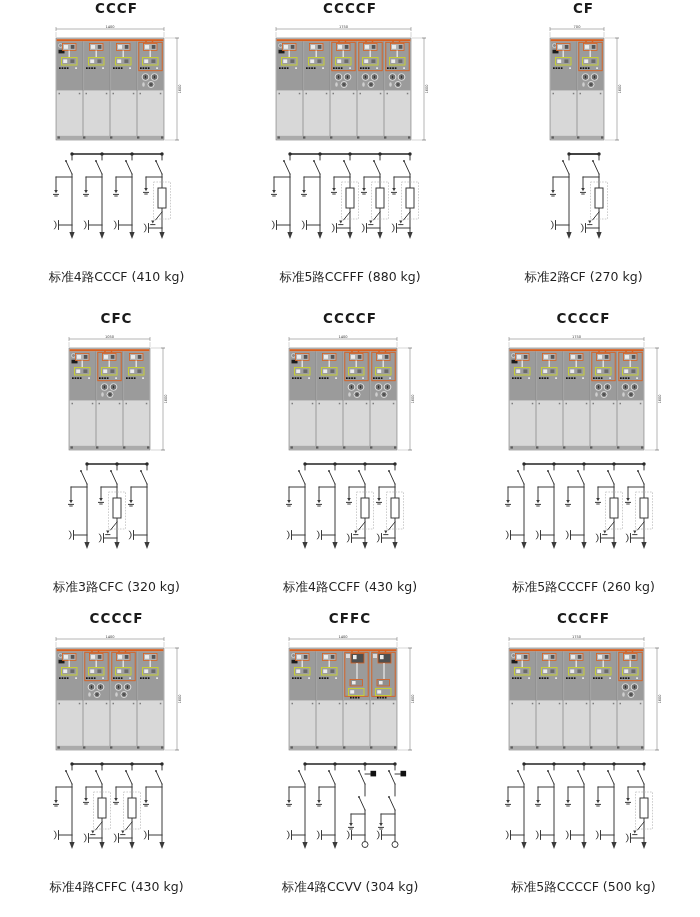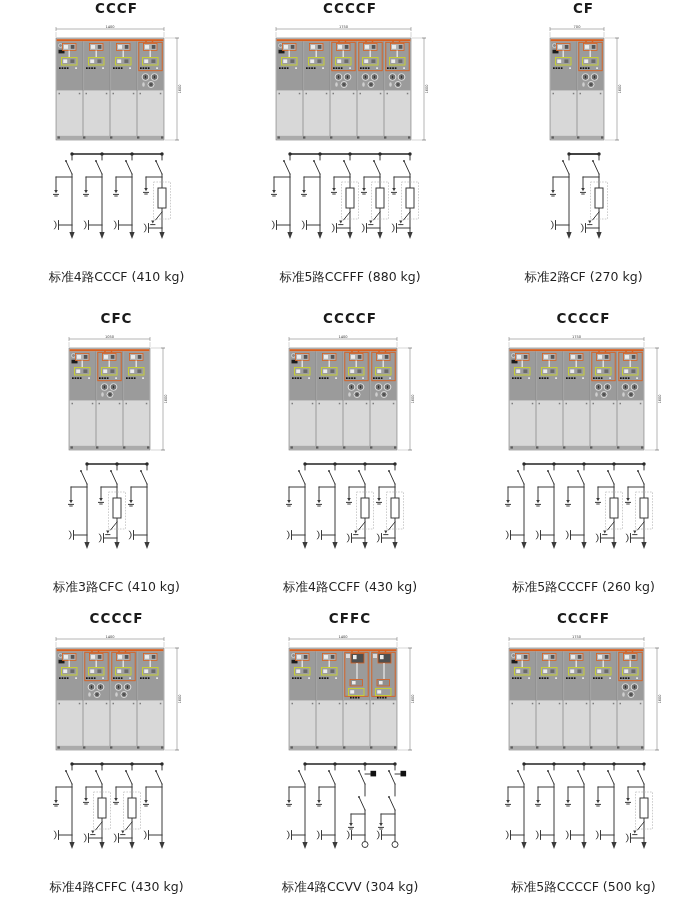--- a/index.html
+++ b/index.html
@@ -720,21 +720,21 @@
             <line class="ln" x1="66" y1="31" x2="66" y2="44"></line>
             <path d="M64.2 44 L67.8 44 L66 47.2 Z" fill="#3a3a3a"></path>
             <line class="ln" x1="63.4" y1="48.4" x2="68.6" y2="48.4"></line>
             <line class="ln" x1="64.7" y1="50" x2="67.3" y2="50"></line>
             <path class="ln" d="M 64.5 75 q 3.6 4 0 8"></path>
             <line class="ln" x1="68.5" y1="74.5" x2="68.5" y2="83.5"></line>
             <line class="ln" x1="68.5" y1="79" x2="82" y2="79"></line>
             <path d="M79.4 86 L84.6 86 L82 93 Z" fill="#3a3a3a"></path>
           </g>
         </svg></div>
-    <div class="cfg-caption">标准3路CFC (410 kg)</div>
+    <div class="cfg-caption">标准3路CFC (320 kg)</div>
   </figure>
 
   <figure class="cell">
     <div class="cfg-title">CCCCF</div>
     <div class="cab"><svg width="134" height="118" viewBox="0 0 134 118" xmlns="http://www.w3.org/2000/svg">
           <line class="ext" x1="6" y1="8" x2="6" y2="13"></line>
           <line class="ext" x1="114" y1="8" x2="114" y2="13"></line>
           <line class="dim" x1="6" y1="5" x2="114" y2="5"></line>
           <line class="dim" x1="6" y1="3" x2="6" y2="7"></line>
           <line class="dim" x1="114" y1="3" x2="114" y2="7"></line>

